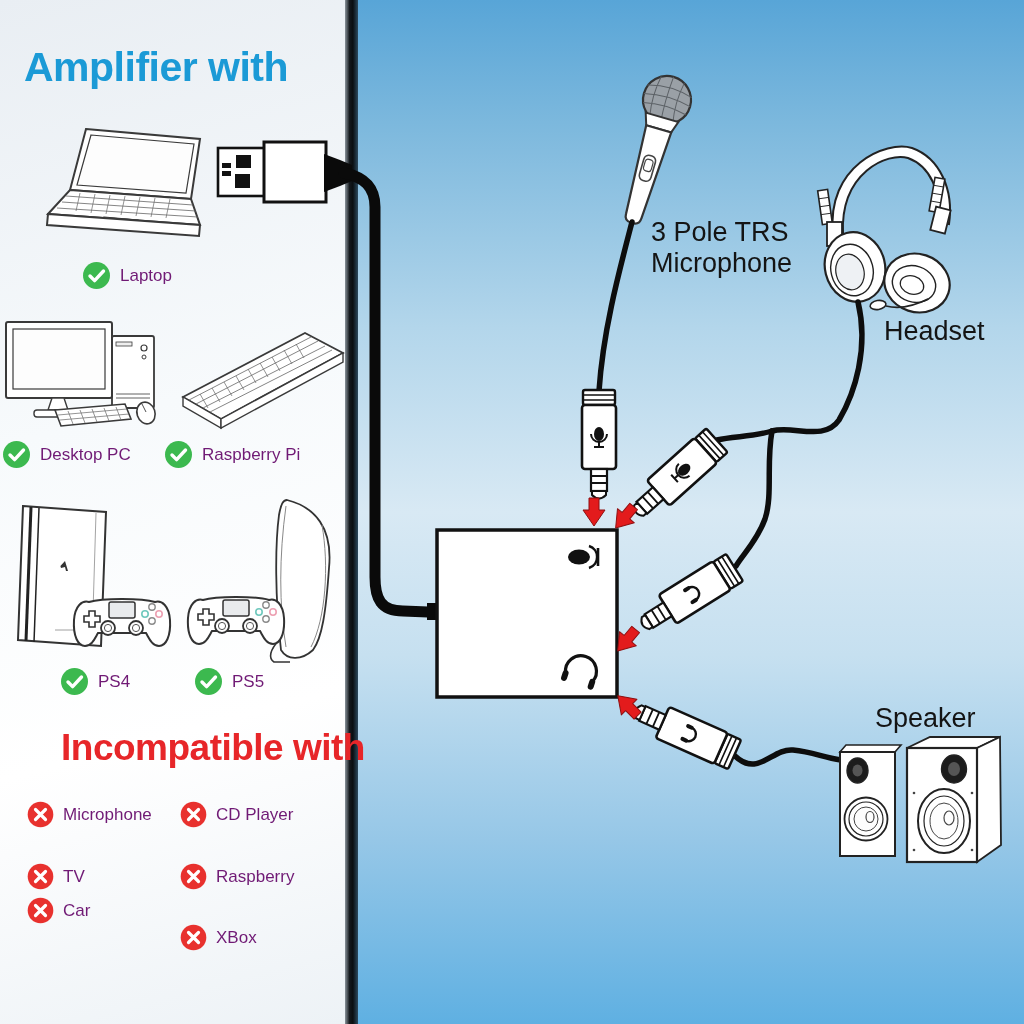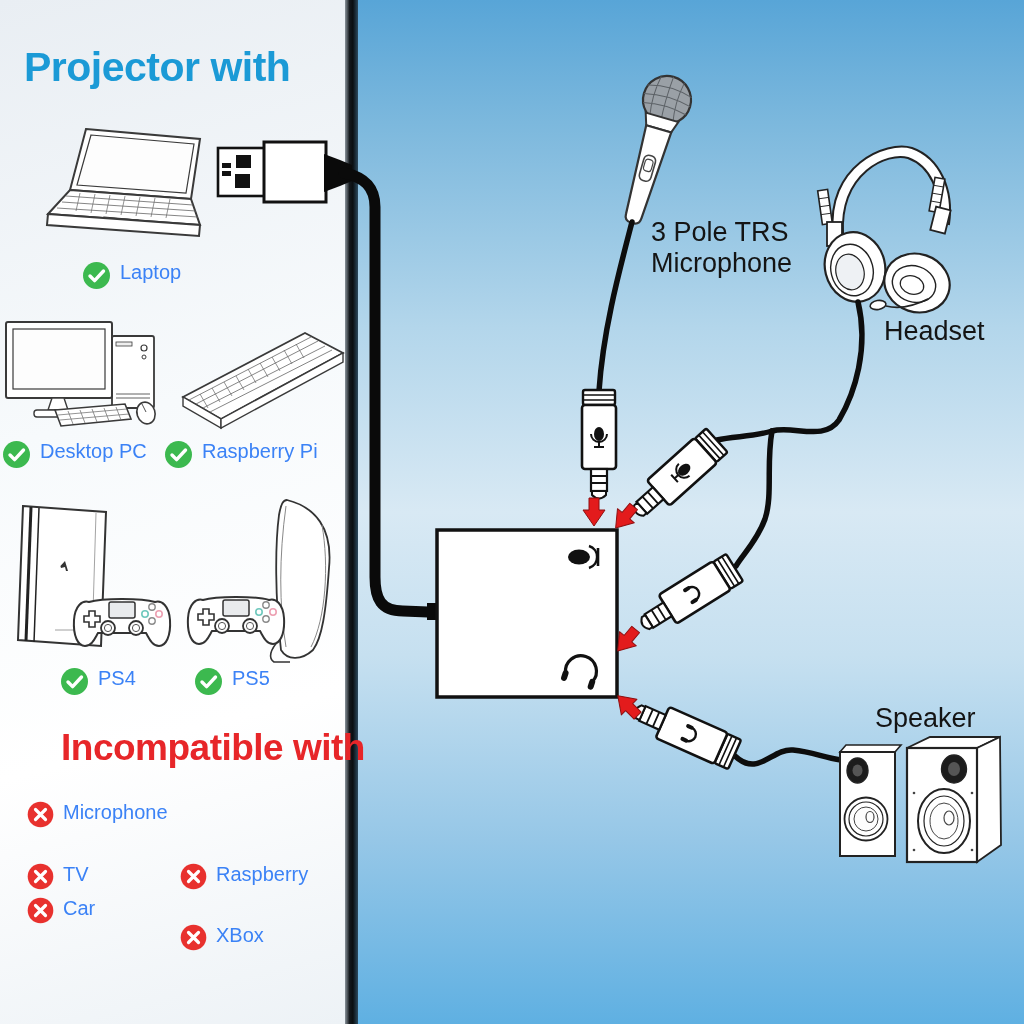--- a/index.html
+++ b/index.html
@@ -9,35 +9,35 @@
           background:linear-gradient(165deg,#e9eef3 0%,#f7fafc 40%,#ffffff 70%,#edf2f6 100%);}
   .divider{position:absolute;left:345px;top:0;width:13px;height:1024px;
           background:linear-gradient(90deg,#8a949c 0%,#14191d 35%,#0a0e11 60%,#2c4a5e 100%);}
   .right-panel{position:absolute;left:358px;top:0;width:666px;height:1024px;
           background:linear-gradient(180deg,#58a5d7 0%,#7cb8dd 12%,#b3d6eb 32%,#d8e9f4 50%,#c6e0f0 64%,#96c7e7 82%,#5fb0e2 100%);}
   .overlay{position:absolute;left:0;top:0;pointer-events:none;}
   .h-blue{position:absolute;left:24px;top:44px;font-size:41px;font-weight:bold;
           color:#1b9ad6;letter-spacing:-0.5px;white-space:nowrap;}
   .h-red{position:absolute;left:24px;top:727px;font-size:37px;font-weight:bold;
           color:#e72629;letter-spacing:-0.5px;white-space:nowrap;margin-left:37px;}
-  .crow{position:absolute;display:flex;align-items:flex-start;gap:9px;
-          font-size:20px;color:#3b82f6;white-space:nowrap;}
+  .crow{position:absolute;display:flex;align-items:center;gap:9px;
+          font-size:17px;color:#701a75;white-space:nowrap;}
   .crow svg{flex:0 0 auto;display:block;}
   text{font-family:"Liberation Sans",sans-serif;fill:#141414;}
 </style>
 </head>
 <body>
 
 <div class="canvas">
 
   <div class="left-panel"></div>
   <div class="divider"></div>
   <div class="right-panel"></div>
 
-  <div class="h-blue">Projector with</div>
+  <div class="h-blue">Amplifier with</div>
   <div class="h-red">Incompatible with</div>
 
   <div class="crow" style="left:82px;top:261px">
     <svg width="29" height="29" viewBox="0 0 29 29">
         <circle cx="14.5" cy="14.5" r="13.5" fill="#3cb94f"></circle>
         <path d="M8 15l4.6 4.6L21.5 10" stroke="#fff" stroke-width="3.4" fill="none" stroke-linecap="round" stroke-linejoin="round"></path>
       </svg>
     <span>Laptop</span>
   </div>
   <div class="crow" style="left:164px;top:440px">
@@ -68,20 +68,27 @@
       </svg>
     <span>PS5</span>
   </div>
 
   <div class="crow" style="left:27px;top:801px">
     <svg width="27" height="27" viewBox="0 0 27 27">
         <circle cx="13.5" cy="13.5" r="12.8" fill="#e8312e"></circle>
         <path d="M8.5 8.5L18.5 18.5M18.5 8.5L8.5 18.5" stroke="#fff" stroke-width="3.2" stroke-linecap="round"></path>
       </svg>
     <span>Microphone</span>
+  </div>
+  <div class="crow" style="left:180px;top:801px">
+    <svg width="27" height="27" viewBox="0 0 27 27">
+        <circle cx="13.5" cy="13.5" r="12.8" fill="#e8312e"></circle>
+        <path d="M8.5 8.5L18.5 18.5M18.5 8.5L8.5 18.5" stroke="#fff" stroke-width="3.2" stroke-linecap="round"></path>
+      </svg>
+    <span>CD Player</span>
   </div>
   <div class="crow" style="left:27px;top:863px">
     <svg width="27" height="27" viewBox="0 0 27 27">
         <circle cx="13.5" cy="13.5" r="12.8" fill="#e8312e"></circle>
         <path d="M8.5 8.5L18.5 18.5M18.5 8.5L8.5 18.5" stroke="#fff" stroke-width="3.2" stroke-linecap="round"></path>
       </svg>
     <span>TV</span>
   </div>
   <div class="crow" style="left:180px;top:863px">
     <svg width="27" height="27" viewBox="0 0 27 27">

